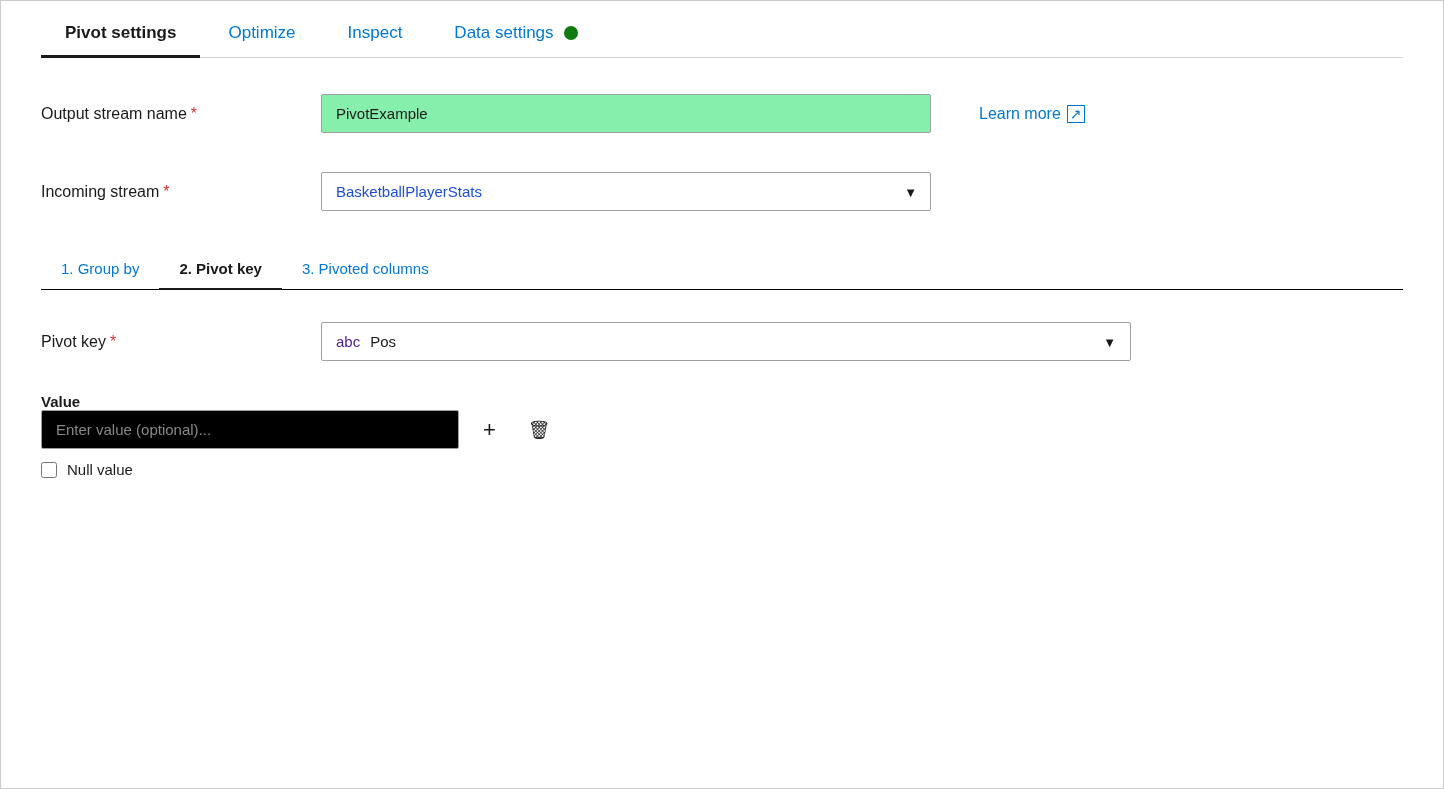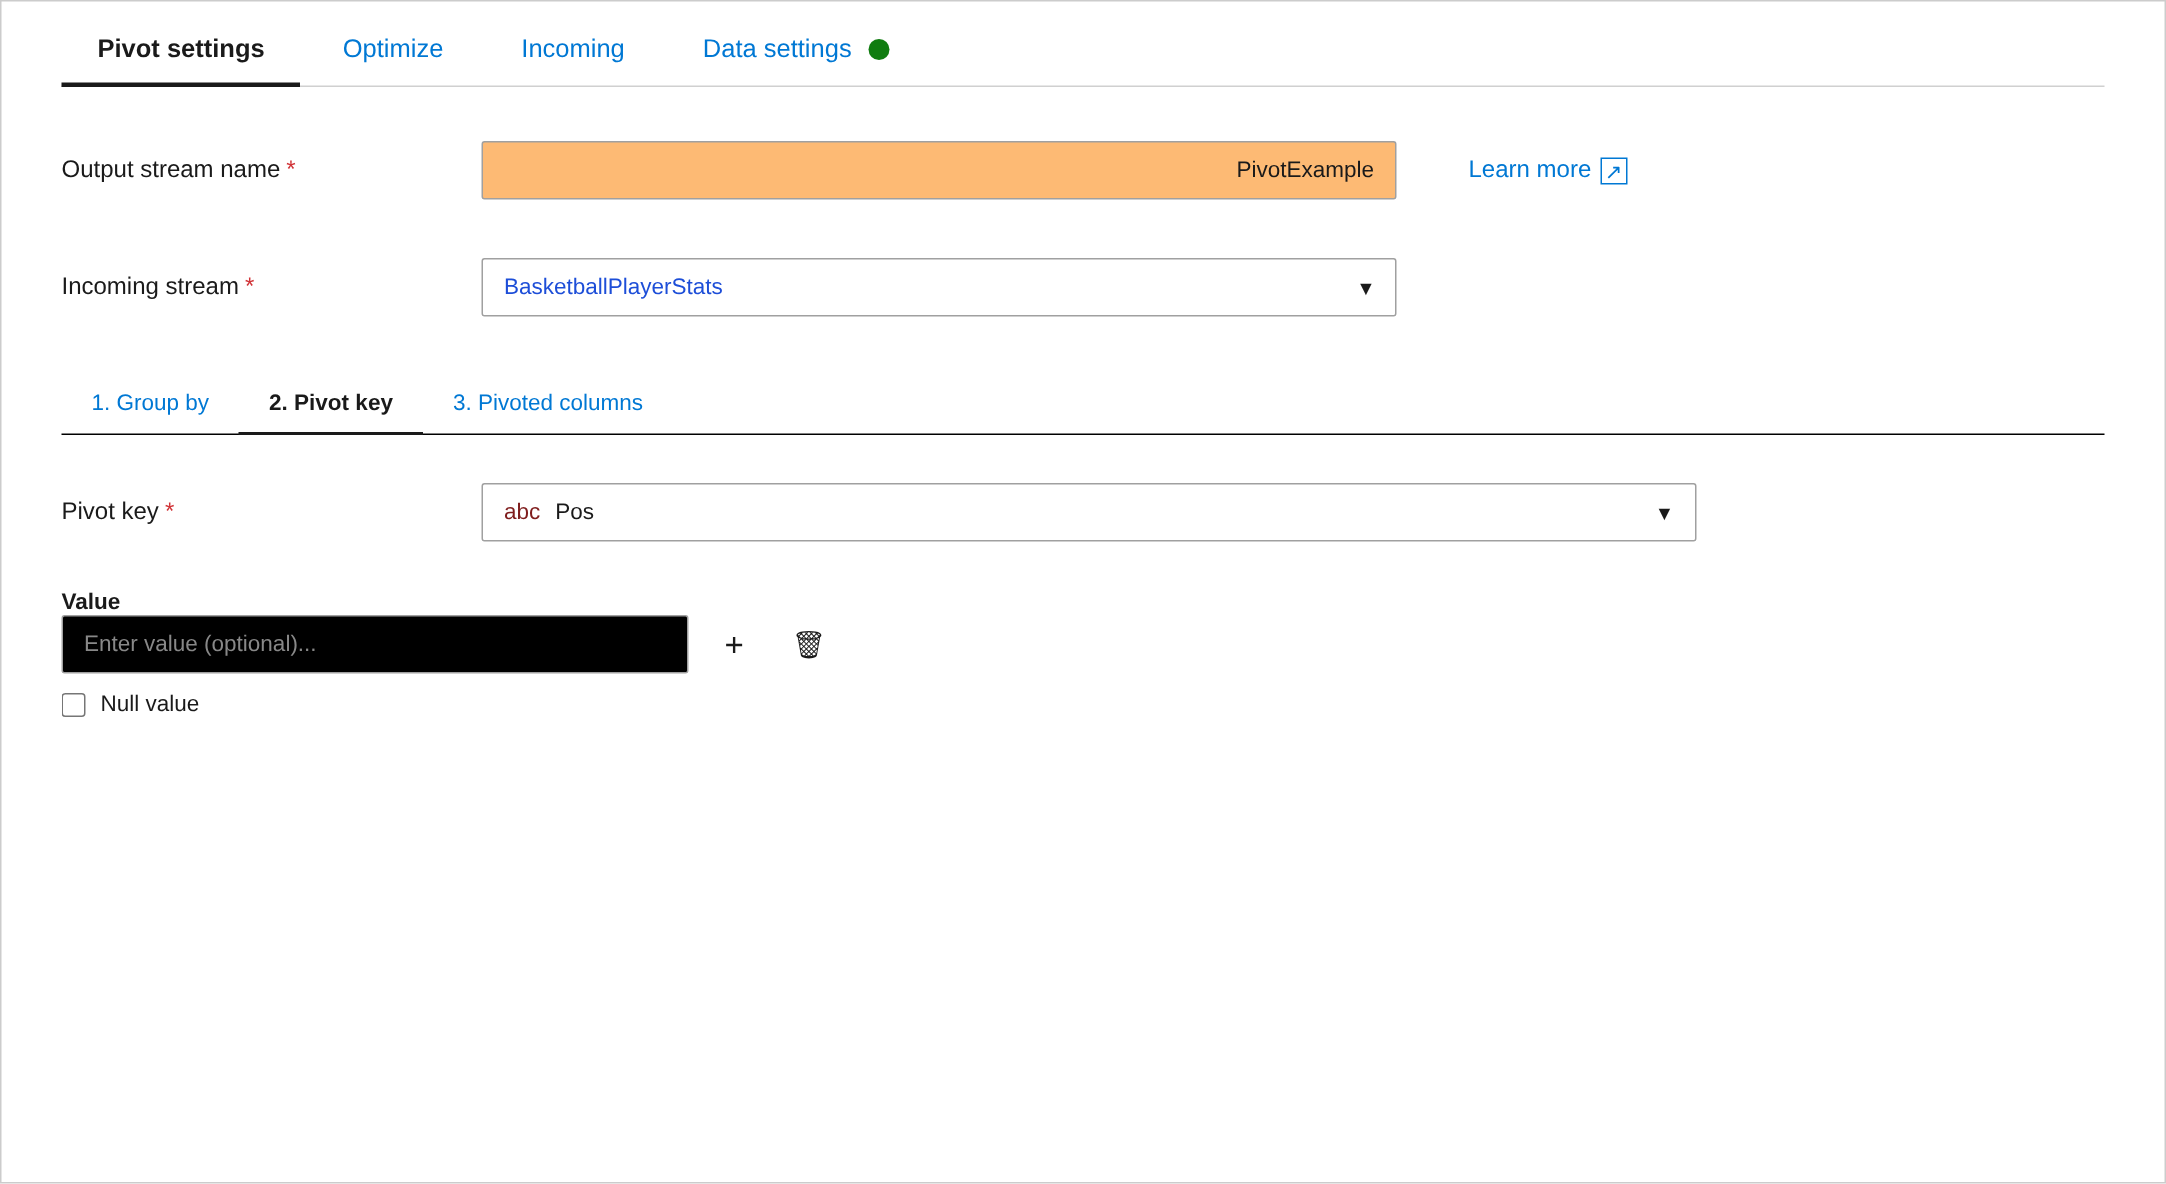--- a/index.html
+++ b/index.html
@@ -76,23 +76,22 @@
       color: #d13438;
       margin-left: 4px;
     }
     .form-input {
       border: 1px solid #a0a0a0;
       border-radius: 2px;
       padding: 10px 14px;
       font-size: 15px;
       color: #1a1a1a;
       width: 610px;
-      background: #fdba74;
+      background: #86efac;
       outline: none;
-      text-align: right;
     }
     .form-select-wrapper {
       position: relative;
       width: 610px;
     }
     .form-select {
       border: 1px solid #a0a0a0;
       border-radius: 2px;
       padding: 10px 40px 10px 14px;
       font-size: 15px;
@@ -184,21 +183,21 @@
       color: #1a1a1a;
       width: 100%;
       background: #fff;
       cursor: pointer;
       outline: none;
       display: flex;
       align-items: center;
       position: relative;
     }
     .pivot-key-prefix {
-      color: #7f1d1d;
+      color: #4c1d95;
       margin-right: 10px;
       font-size: 15px;
       text-align: right;
     }
     .pivot-key-value {
       font-size: 15px;
       color: #1a1a1a;
     }
     .pivot-select-arrow {
       position: absolute;
@@ -273,21 +272,21 @@
     }
   </style>
 </head>
 <body>
 
 <div class="container">
 
   <div class="tab-bar">
     <button class="tab active">Pivot settings</button>
     <button class="tab">Optimize</button>
-    <button class="tab">Incoming</button>
+    <button class="tab">Inspect</button>
     <button class="tab">
       <span>Data settings</span>
       <span class="status-dot"></span>
     </button>
   </div>
 
   <div class="form-area">
 
     <div class="form-row">
       <label class="form-label">

